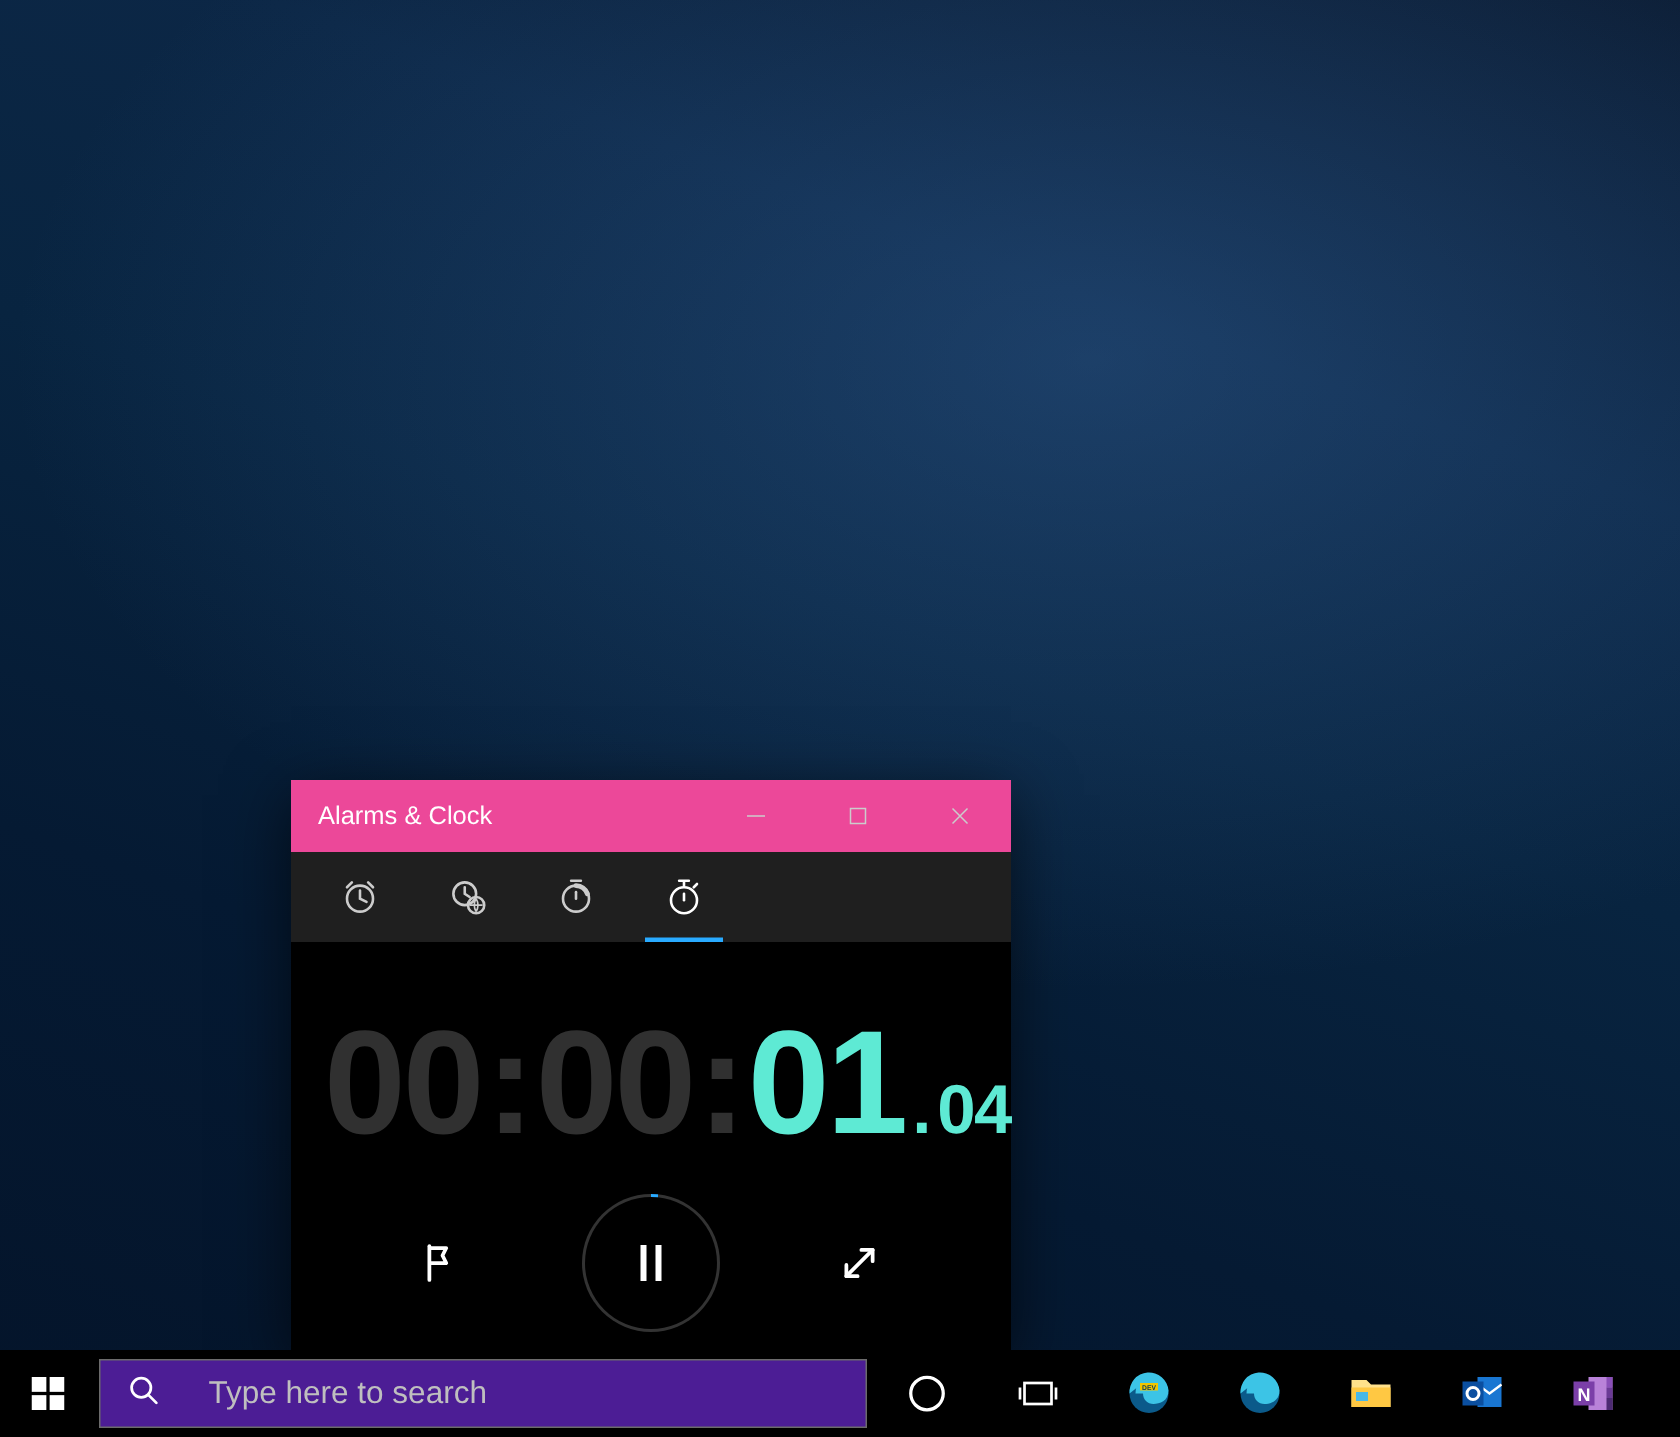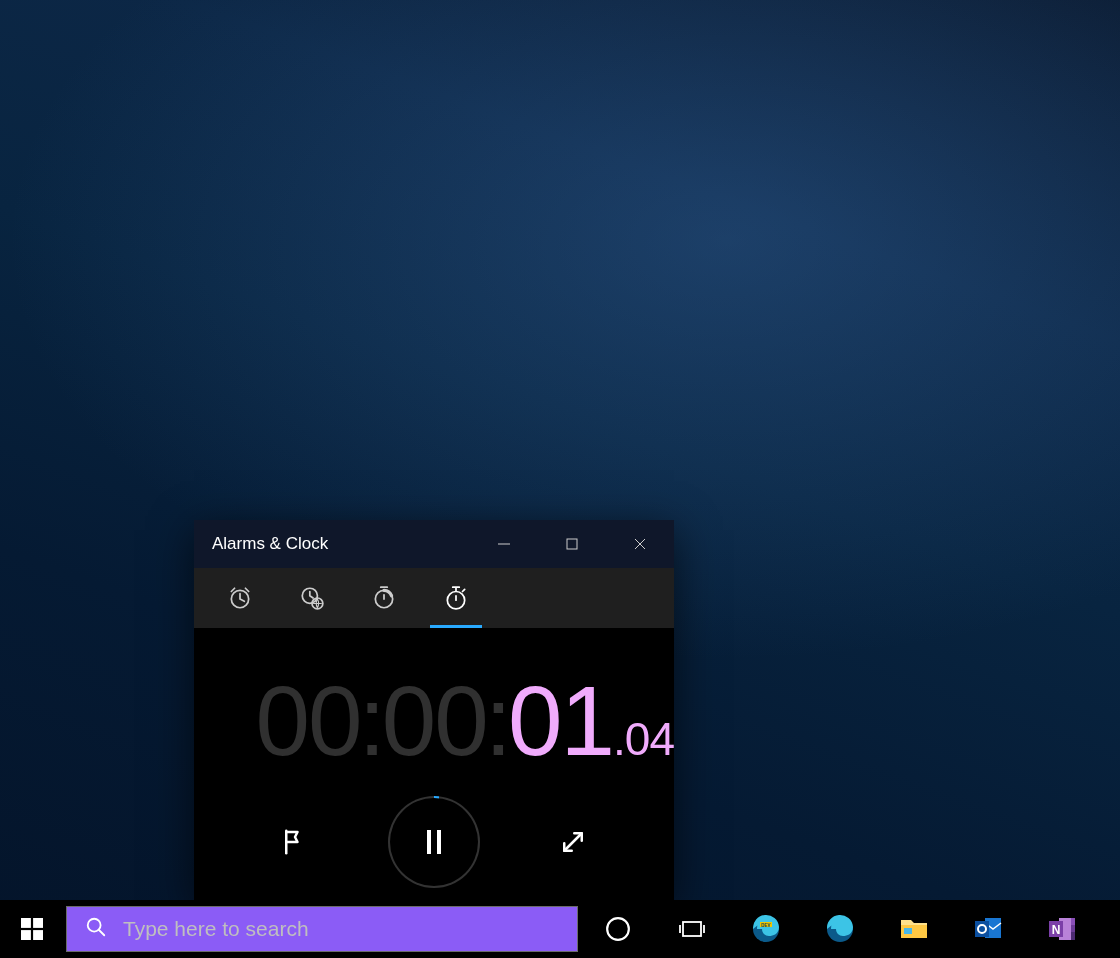--- a/index.html
+++ b/index.html
@@ -19,21 +19,21 @@
     position: absolute;
     left: 194px; top: 520px;
     width: 480px; height: 380px;
     background: #000;
     color: #fff;
     box-shadow: 0 10px 40px rgba(0,0,0,0.6);
     display: flex; flex-direction: column;
   }
   .titlebar {
     height: 48px;
-    background: #0f172a;
+    background: #ec4899;
     display: flex; align-items: center;
     padding-left: 18px;
   }
   .titlebar .title {
     font-size: 17px; font-weight: 400; color: #fff;
     flex: 1;
   }
   .win-ctrl {
     width: 68px; height: 48px;
     display: flex; align-items: center; justify-content: center;
@@ -62,28 +62,28 @@
   }
   .tab-btn svg { display: block; }
 
   .content {
     flex: 1;
     background: #000;
     position: relative;
     padding-top: 44px;
   }
   .time-display {
-    display: flex; align-items: baseline; justify-content: flex-end;
+    display: flex; align-items: baseline; justify-content: space-between;
     padding-left: 22px;
-    font-weight: 400;
+    font-weight: 700;
     letter-spacing: -2px;
     white-space: nowrap;
   }
   .time-display .dim { color: #303030; }
-  .time-display .bright { color: #f0abfc; }
+  .time-display .bright { color: #5eead4; }
   .big { font-size: 98px; line-height: 1; }
   .small { font-size: 46px; line-height: 1; letter-spacing: -1px; }
   .time-display .sep { font-size: 98px; line-height: 1; margin: 0 -2px; }
 
   .controls {
     display: flex; align-items: center; justify-content: center;
     gap: 70px;
     margin-top: 26px;
   }
   .ctrl-btn {
@@ -115,25 +115,25 @@
     display: flex; align-items: stretch;
   }
   .start-btn {
     width: 64px;
     display: flex; align-items: center; justify-content: center;
     color: #fff;
   }
   .search-box {
     margin: 6px 0 6px 2px;
     width: 512px;
-    background: #8b5cf6;
+    background: #4c1d95;
     border: 1px solid #6b6b6b;
     display: flex; align-items: center;
     padding-left: 18px;
-    gap: 16px;
+    gap: 32px;
   }
   .search-box .search-icon { color: #fff; }
   .search-box input {
     flex: 1;
     background: transparent;
     border: none; outline: none;
     color: #fff;
     font-size: 21px;
     font-family: inherit;
   }

